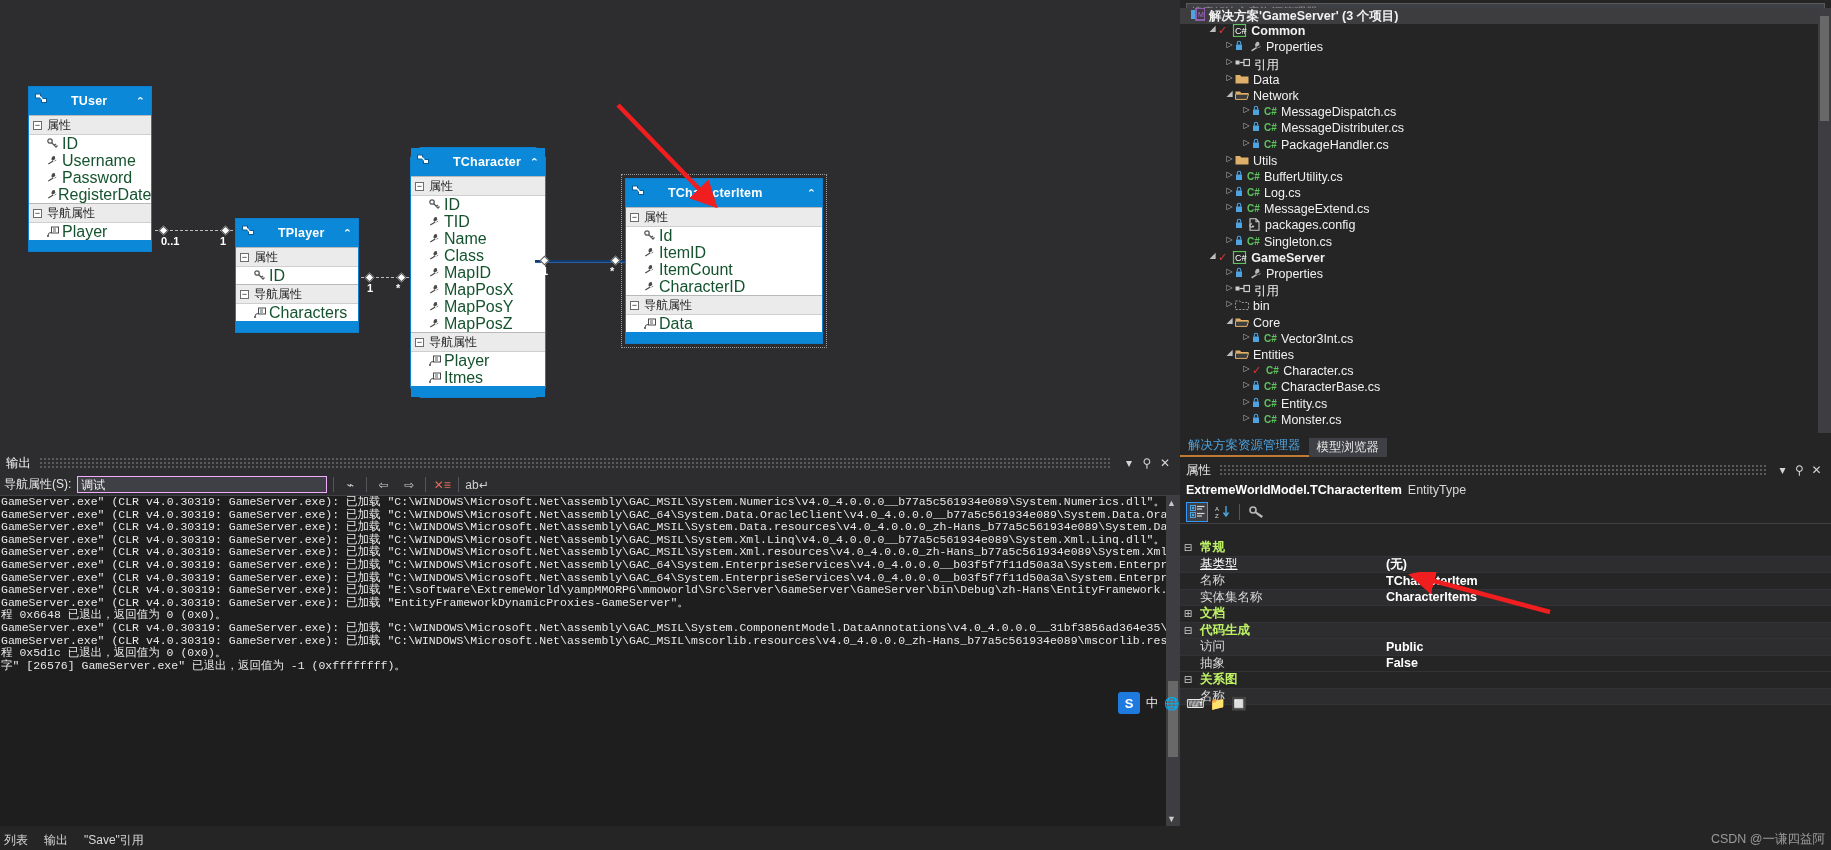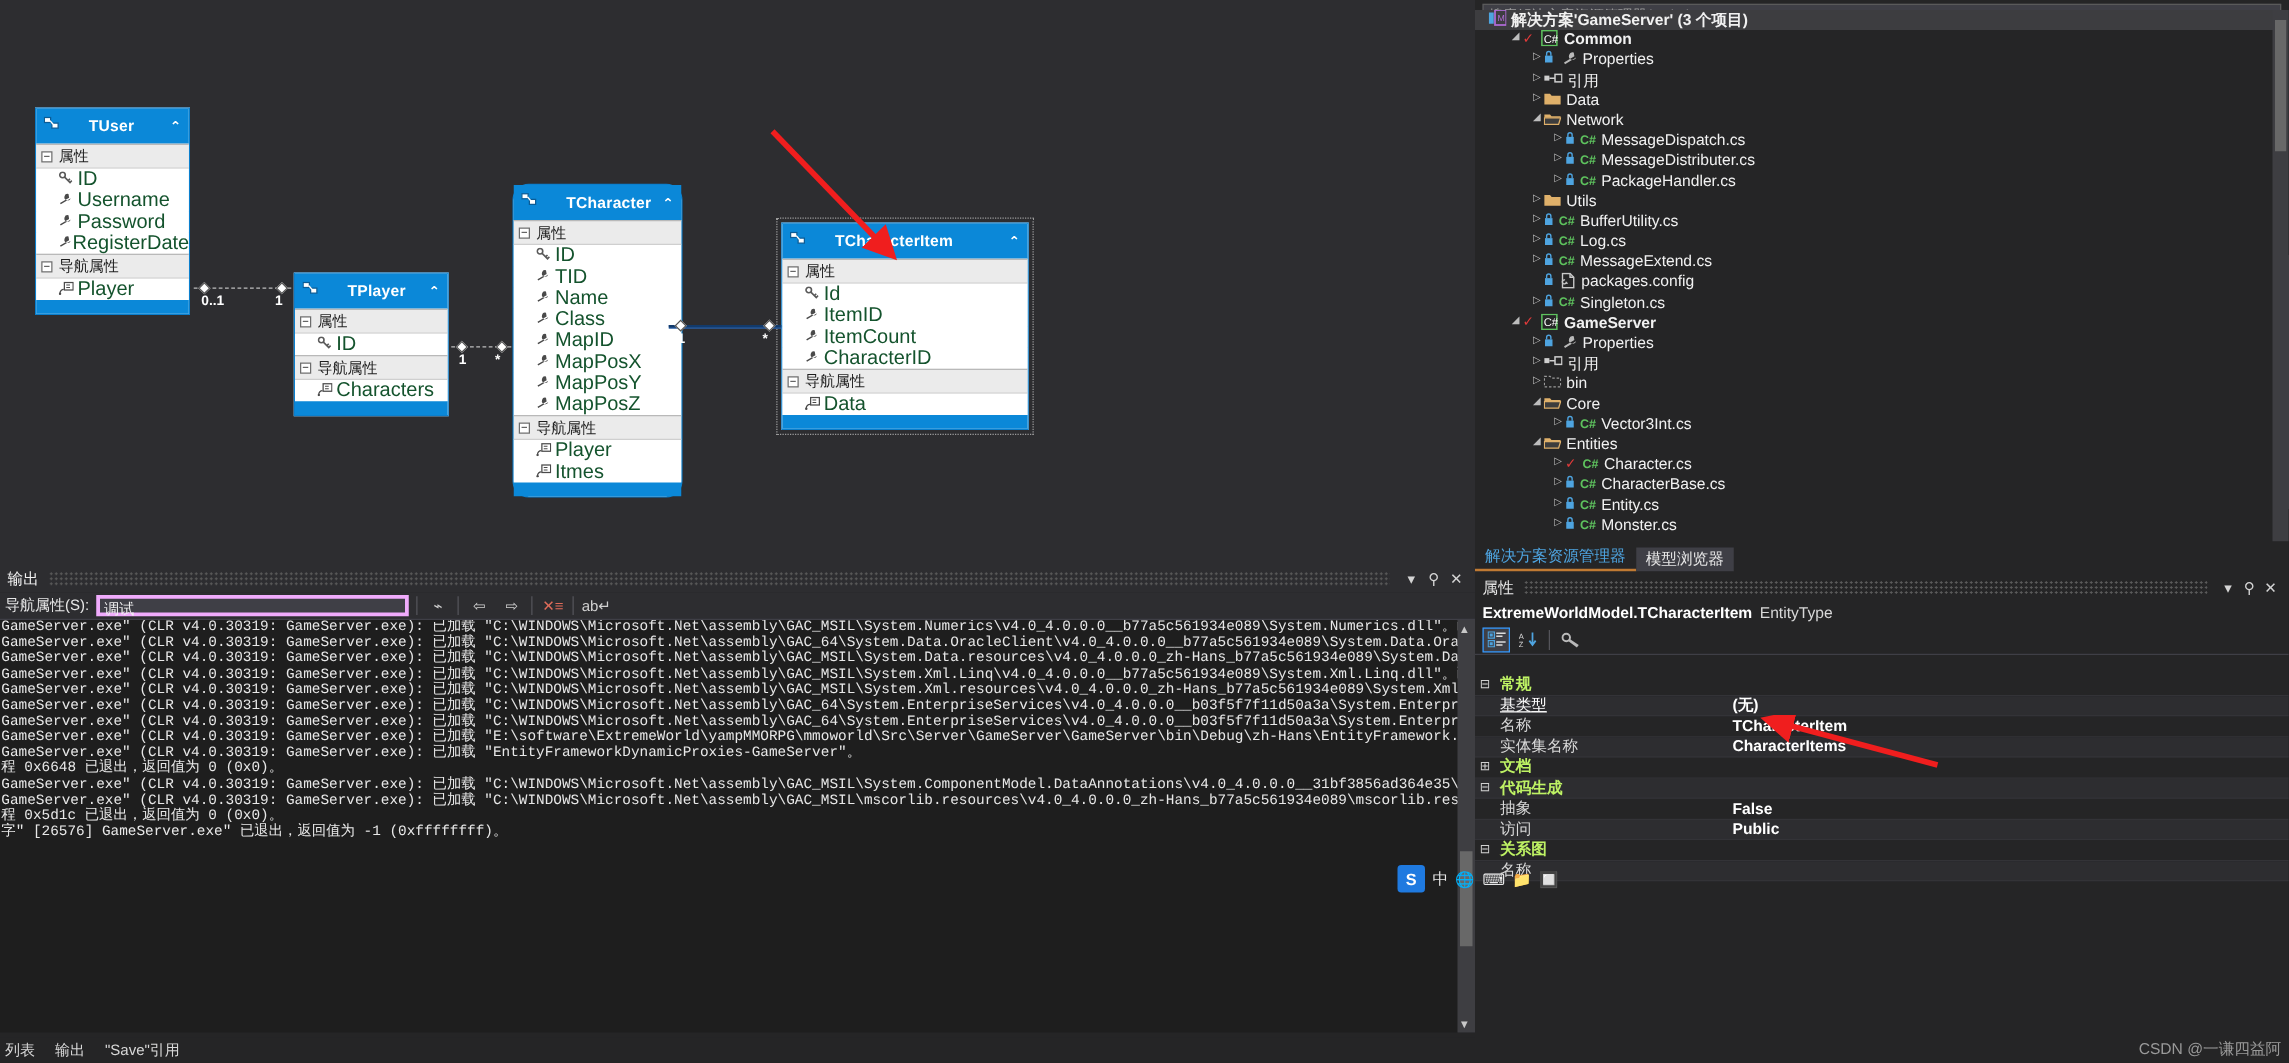--- a/index.html
+++ b/index.html
@@ -55,21 +55,21 @@
      padding:0 6px; color:#f1f1f1; font-size:12px; }
   .outhdr .tt{ color:#f1f1f1; font-size:12.5px; }
   .outhdr .dots{ flex:1; margin:0 8px; height:12px;
      background-image:radial-gradient(#5a5a5a 1px, transparent 1px);
      background-size:4px 4px; }
   .outhdr .btn{ width:18px; text-align:center; color:#d4d4d4; font-size:12px; cursor:default; }
 
   .outtool{ height:22px; background:#2d2d30; display:flex; align-items:center;
      gap:6px; padding:0 4px; color:#e6e6e6; font-size:12px; border-bottom:1px solid #3f3f46;}
   .outtool select, .outtool .combo{ height:17px; background:#3f3f46; color:#f0f0f0;
-     border:3px solid #f0abfc; font-size:12px; width:250px; padding-left:3px;
+     border:1px solid #f0abfc; font-size:12px; width:250px; padding-left:3px;
      font-family:"Liberation Sans",sans-serif;}
   .outtool .sep{ width:1px; height:15px; background:#54545a; }
   .outtool .ticon{ width:20px; text-align:center; color:#d0d0d0; font-size:12px; }
 
   .outbody{ position:absolute; top:44px; left:0; width:1180px; height:330px;
      background:#1e1e1e; overflow:hidden; }
   .outline{ white-space:pre; font-family:"Liberation Mono","DejaVu Sans Mono",monospace;
      font-size:11.5px; color:#e8e8e8; height:12.6px; line-height:12.6px; padding-left:1px;}
   .outvscroll{ position:absolute; right:0; top:44px; width:14px; height:330px; background:#3e3e42;}
   .outvscroll .thumb{ position:absolute; left:2px; top:185px; width:10px; height:76px; background:#686868;}
@@ -933,29 +933,29 @@
             <span class="gval" style="color:#ffffff;">CharacterItems</span>
           </div>
           <div class="grow gdiv cat">
             <span class="gexp">⊞</span>
             <span class="gname">文档</span>
           </div>
           <div class="grow gdiv cat alt">
             <span class="gexp">⊟</span>
             <span class="gname">代码生成</span>
           </div>
+          <div class="grow gdiv alt">
+            <span class="gexp"></span>
+            <span class="gname">访问</span>
+            <span class="gval" style="">Public</span>
+          </div>
           <div class="grow gdiv">
             <span class="gexp"></span>
             <span class="gname">抽象</span>
             <span class="gval" style="">False</span>
-          </div>
-          <div class="grow gdiv alt">
-            <span class="gexp"></span>
-            <span class="gname">访问</span>
-            <span class="gval" style="">Public</span>
           </div>
           <div class="grow gdiv cat">
             <span class="gexp">⊟</span>
             <span class="gname">关系图</span>
           </div>
           <div class="grow gdiv alt">
             <span class="gexp"></span>
             <span class="gname">名称</span>
             <span class="gval" style=""></span>
           </div>

